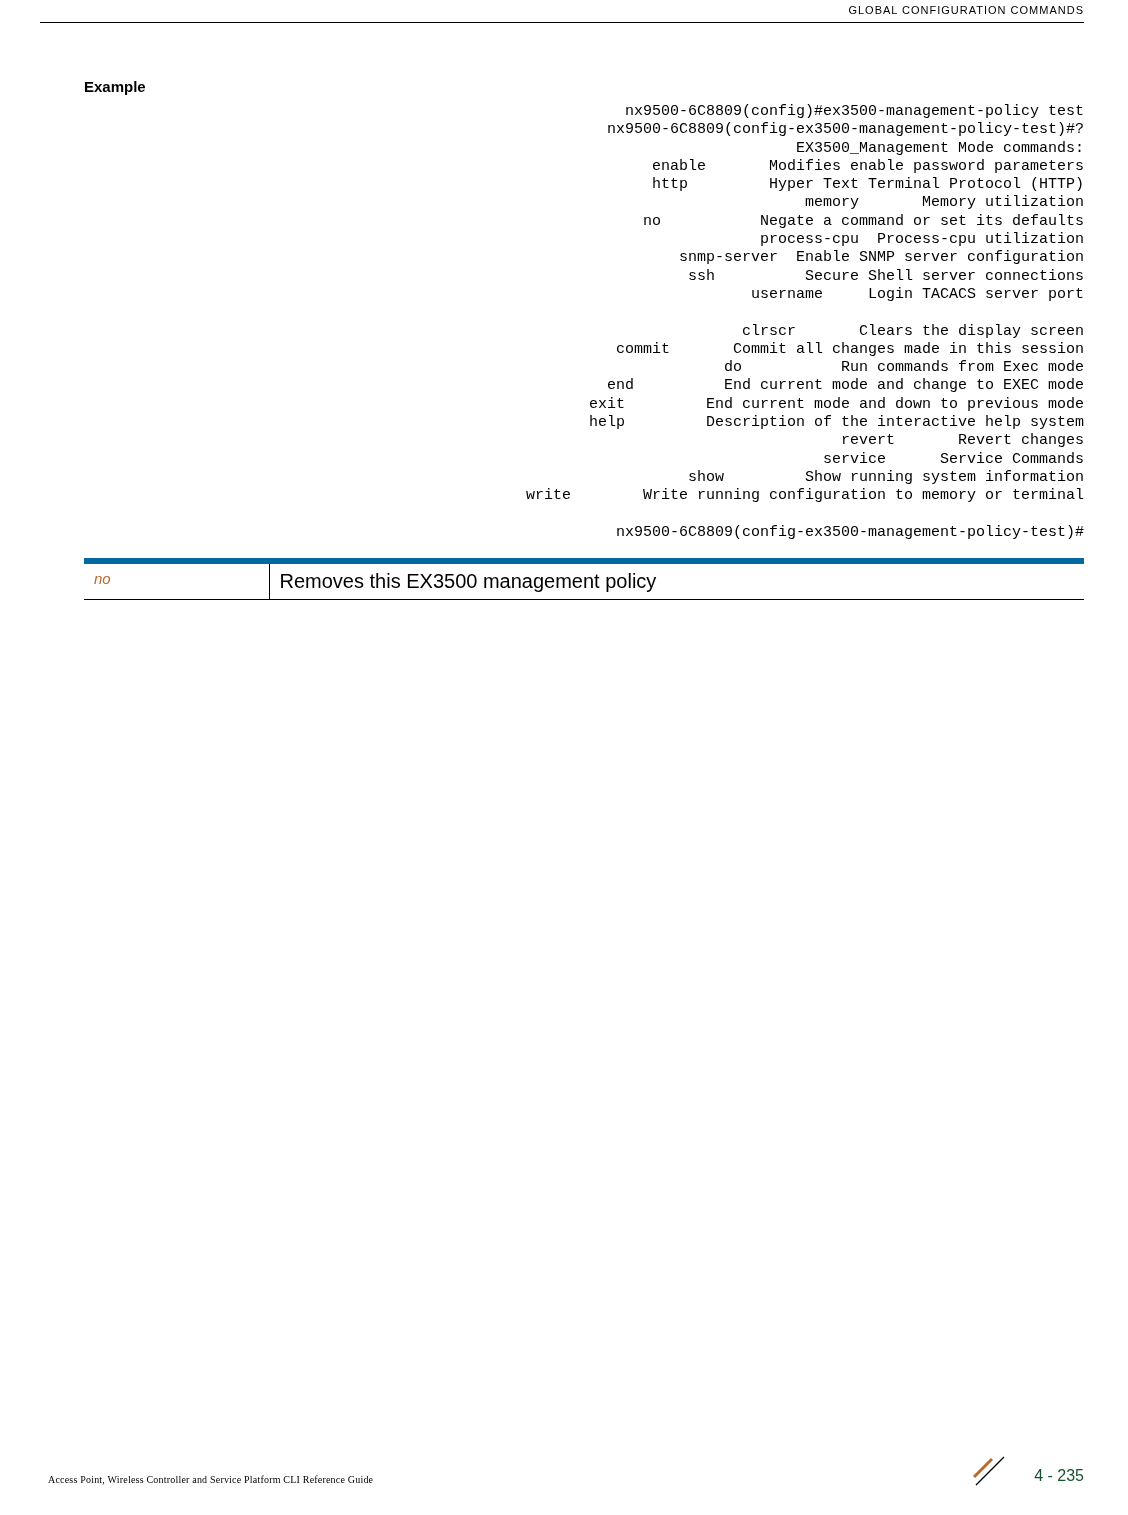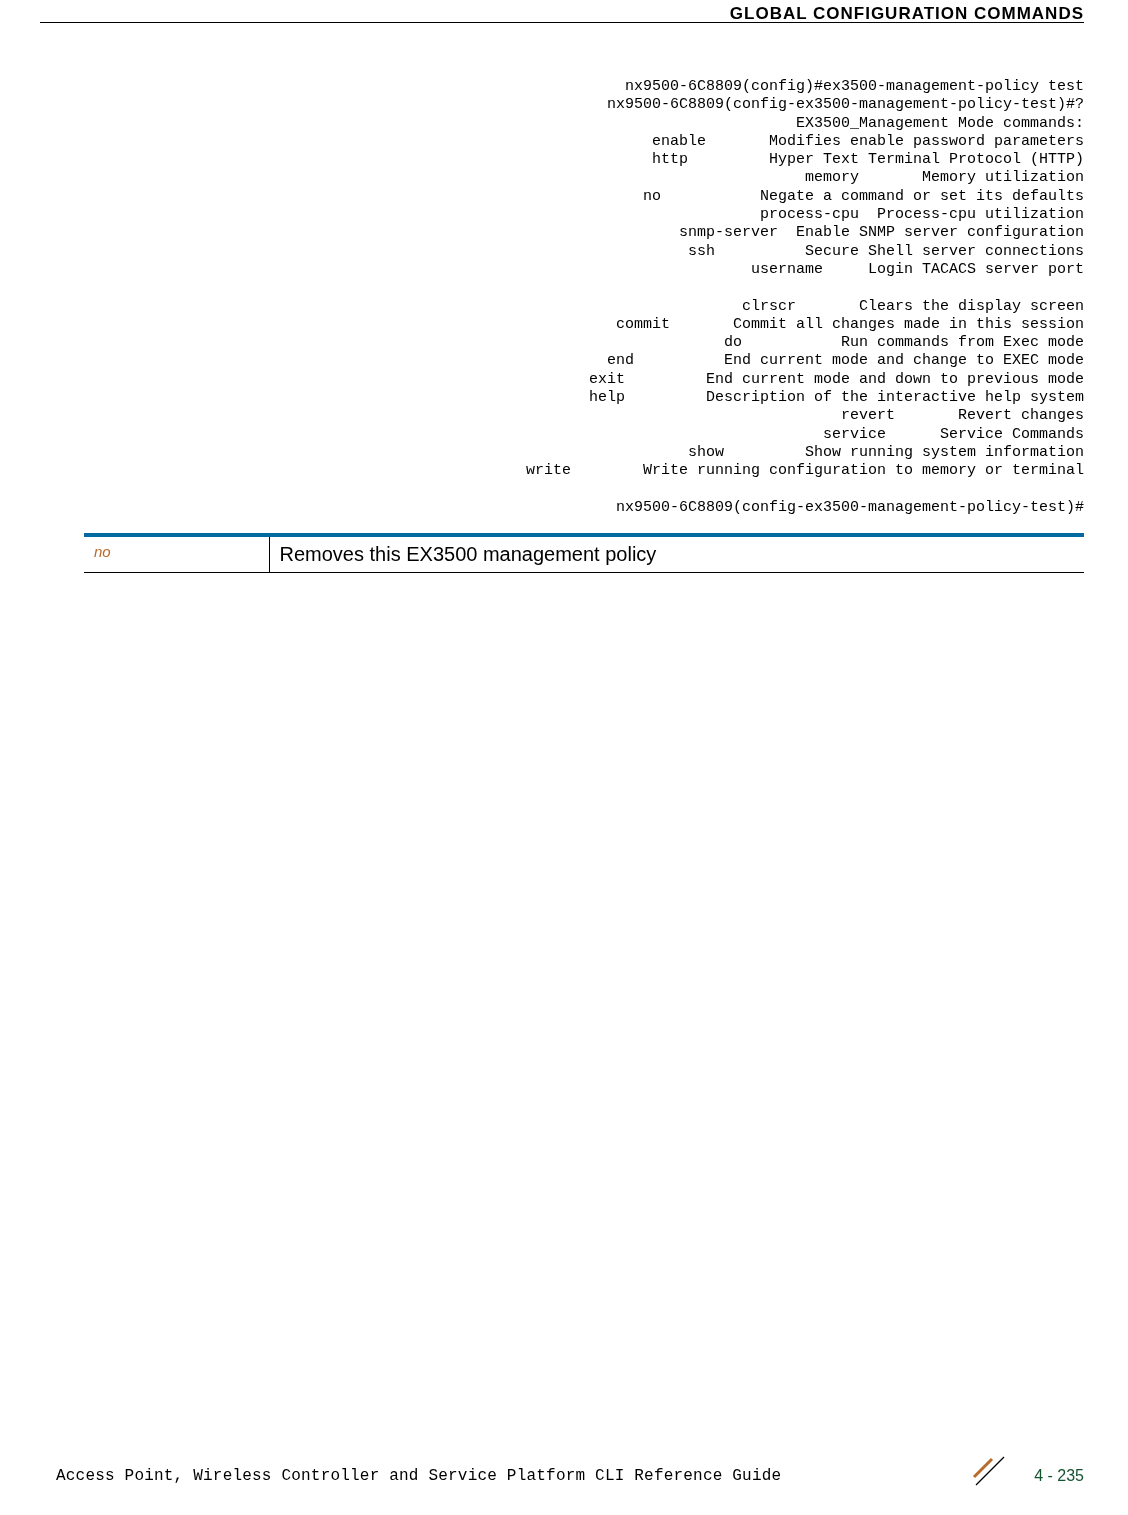--- a/index.html
+++ b/index.html
@@ -19,24 +19,23 @@
       top: 22px;
       left: 40px;
       right: 44px;
       border-top: 1px solid #000;
     }
     .header-text {
       position: absolute;
       top: 4px;
       right: 44px;
       font-family: "Arial Narrow", Arial, sans-serif;
-      font-size: 17px;
+      font-size: 11px;
       letter-spacing: 1px;
       color: #000;
-      font-weight: bold;
     }
     .content {
       position: absolute;
       top: 78px;
       left: 84px;
       right: 44px;
     }
     .section-heading {
       font-weight: bold;
       font-size: 15px;
@@ -52,21 +51,21 @@
       margin-bottom: 16px;
       color: #000;
       text-align: right;
     }
     .related-table {
       width: 100%;
       border-collapse: collapse;
       margin-top: 8px;
     }
     .related-table td {
-      border-top: 4px solid #0369a1;
+      border-top: 6px solid #0369a1;
       border-bottom: 1px solid #000;
       padding: 6px 10px;
       font-size: 15px;
       vertical-align: top;
     }
     .related-table td.link-cell {
       width: 185px;
       color: #b96a2a;
       font-style: italic;
       font-family: "Arial Narrow", Arial, sans-serif;
@@ -78,24 +77,24 @@
     }
     .footer {
       position: absolute;
       bottom: 30px;
       left: 40px;
       right: 40px;
       height: 30px;
     }
     .footer-text {
       position: absolute;
-      left: 16px;
+      left: 8px;
       bottom: 0;
-      font-family: Liberation Mono, monospace;
-      font-size: 16px;
+      font-family: Liberation Serif, serif;
+      font-size: 10px;
       letter-spacing: 0.2px;
       color: #000;
     }
     .page-number {
       position: absolute;
       right: 4px;
       bottom: 0;
       font-family: "Arial Narrow", Arial, sans-serif;
       font-size: 16px;
       color: #14532d;
@@ -108,20 +107,21 @@
       height: 40px;
     }
   </style>
 </head>
 <body>
 
 <div class="header-text">GLOBAL CONFIGURATION COMMANDS</div>
 <div class="header-line"></div>
 
 <div class="content">
+  <div class="section-heading">Example</div>
   <div class="code-block"><span>nx9500-6C8809(config)#ex3500-management-policy test</span>
 <span>nx9500-6C8809(config-ex3500-management-policy-test)#?</span>
 <span>EX3500_Management Mode commands:</span>
 <span>  enable       Modifies enable password parameters</span>
 <span>  http         Hyper Text Terminal Protocol (HTTP)</span>
 <span>  memory       Memory utilization</span>
 <span>  no           Negate a command or set its defaults</span>
 <span>  process-cpu  Process-cpu utilization</span>
 <span>  snmp-server  Enable SNMP server configuration</span>
 <span>  ssh          Secure Shell server connections</span>

